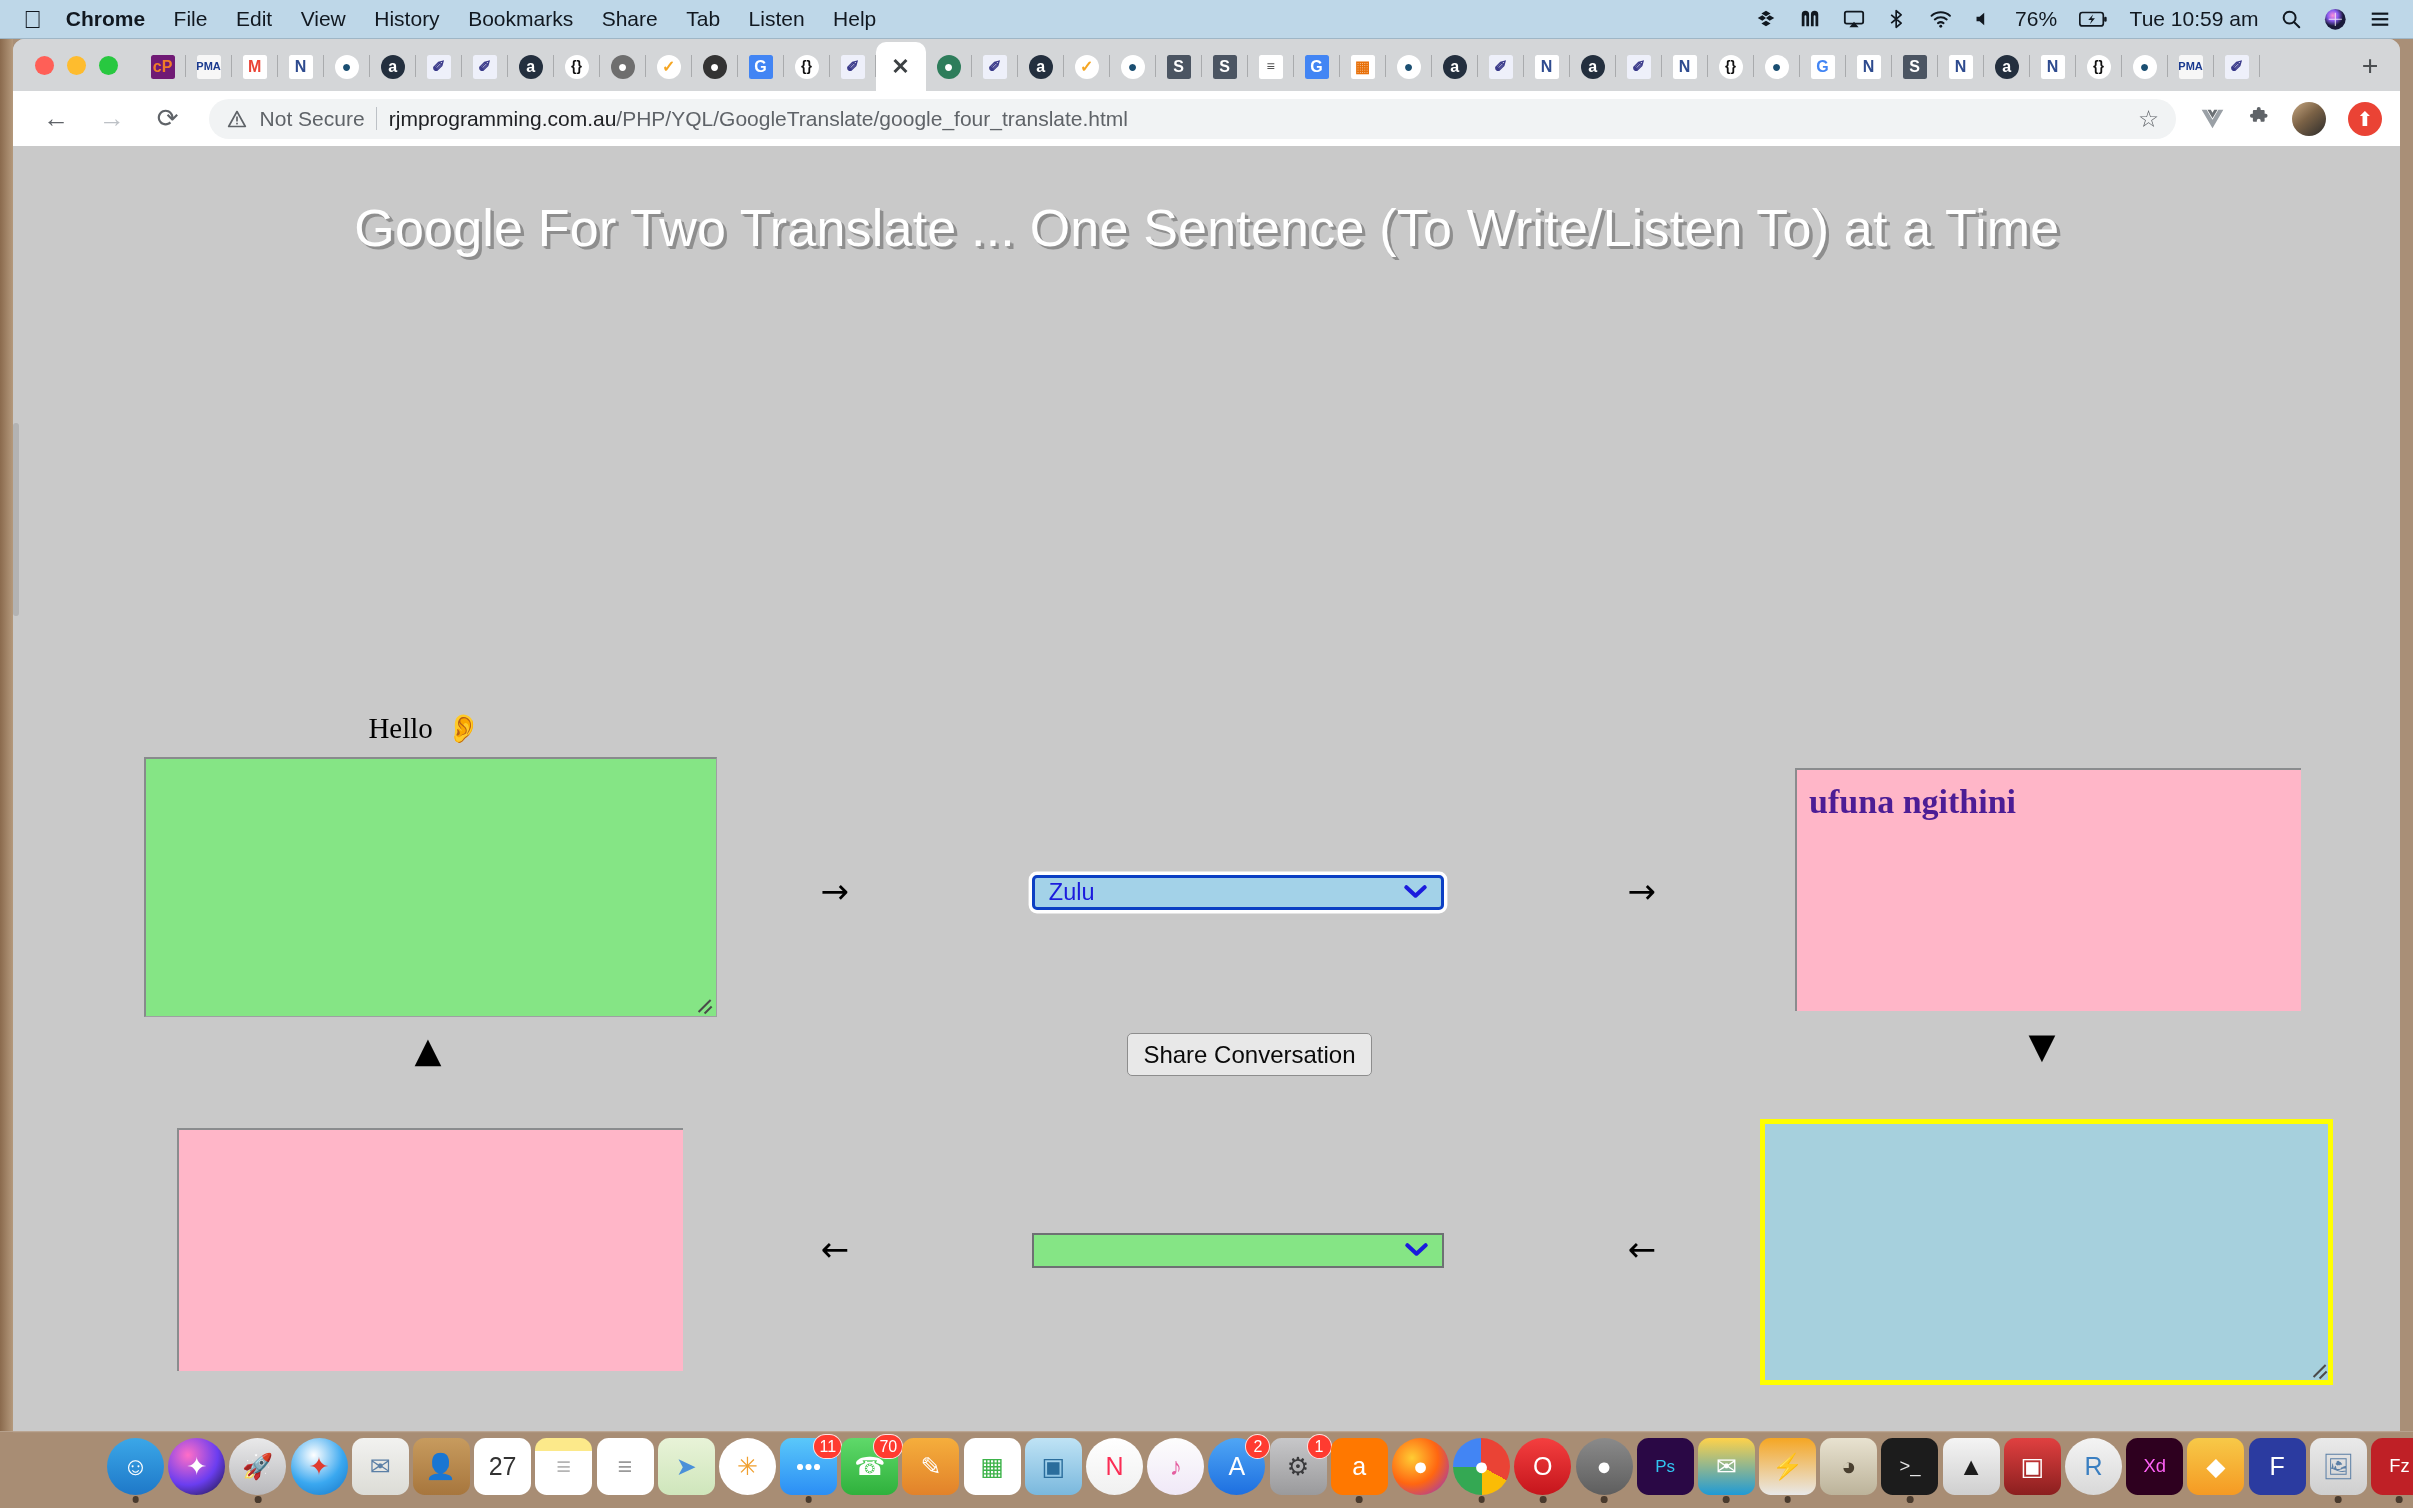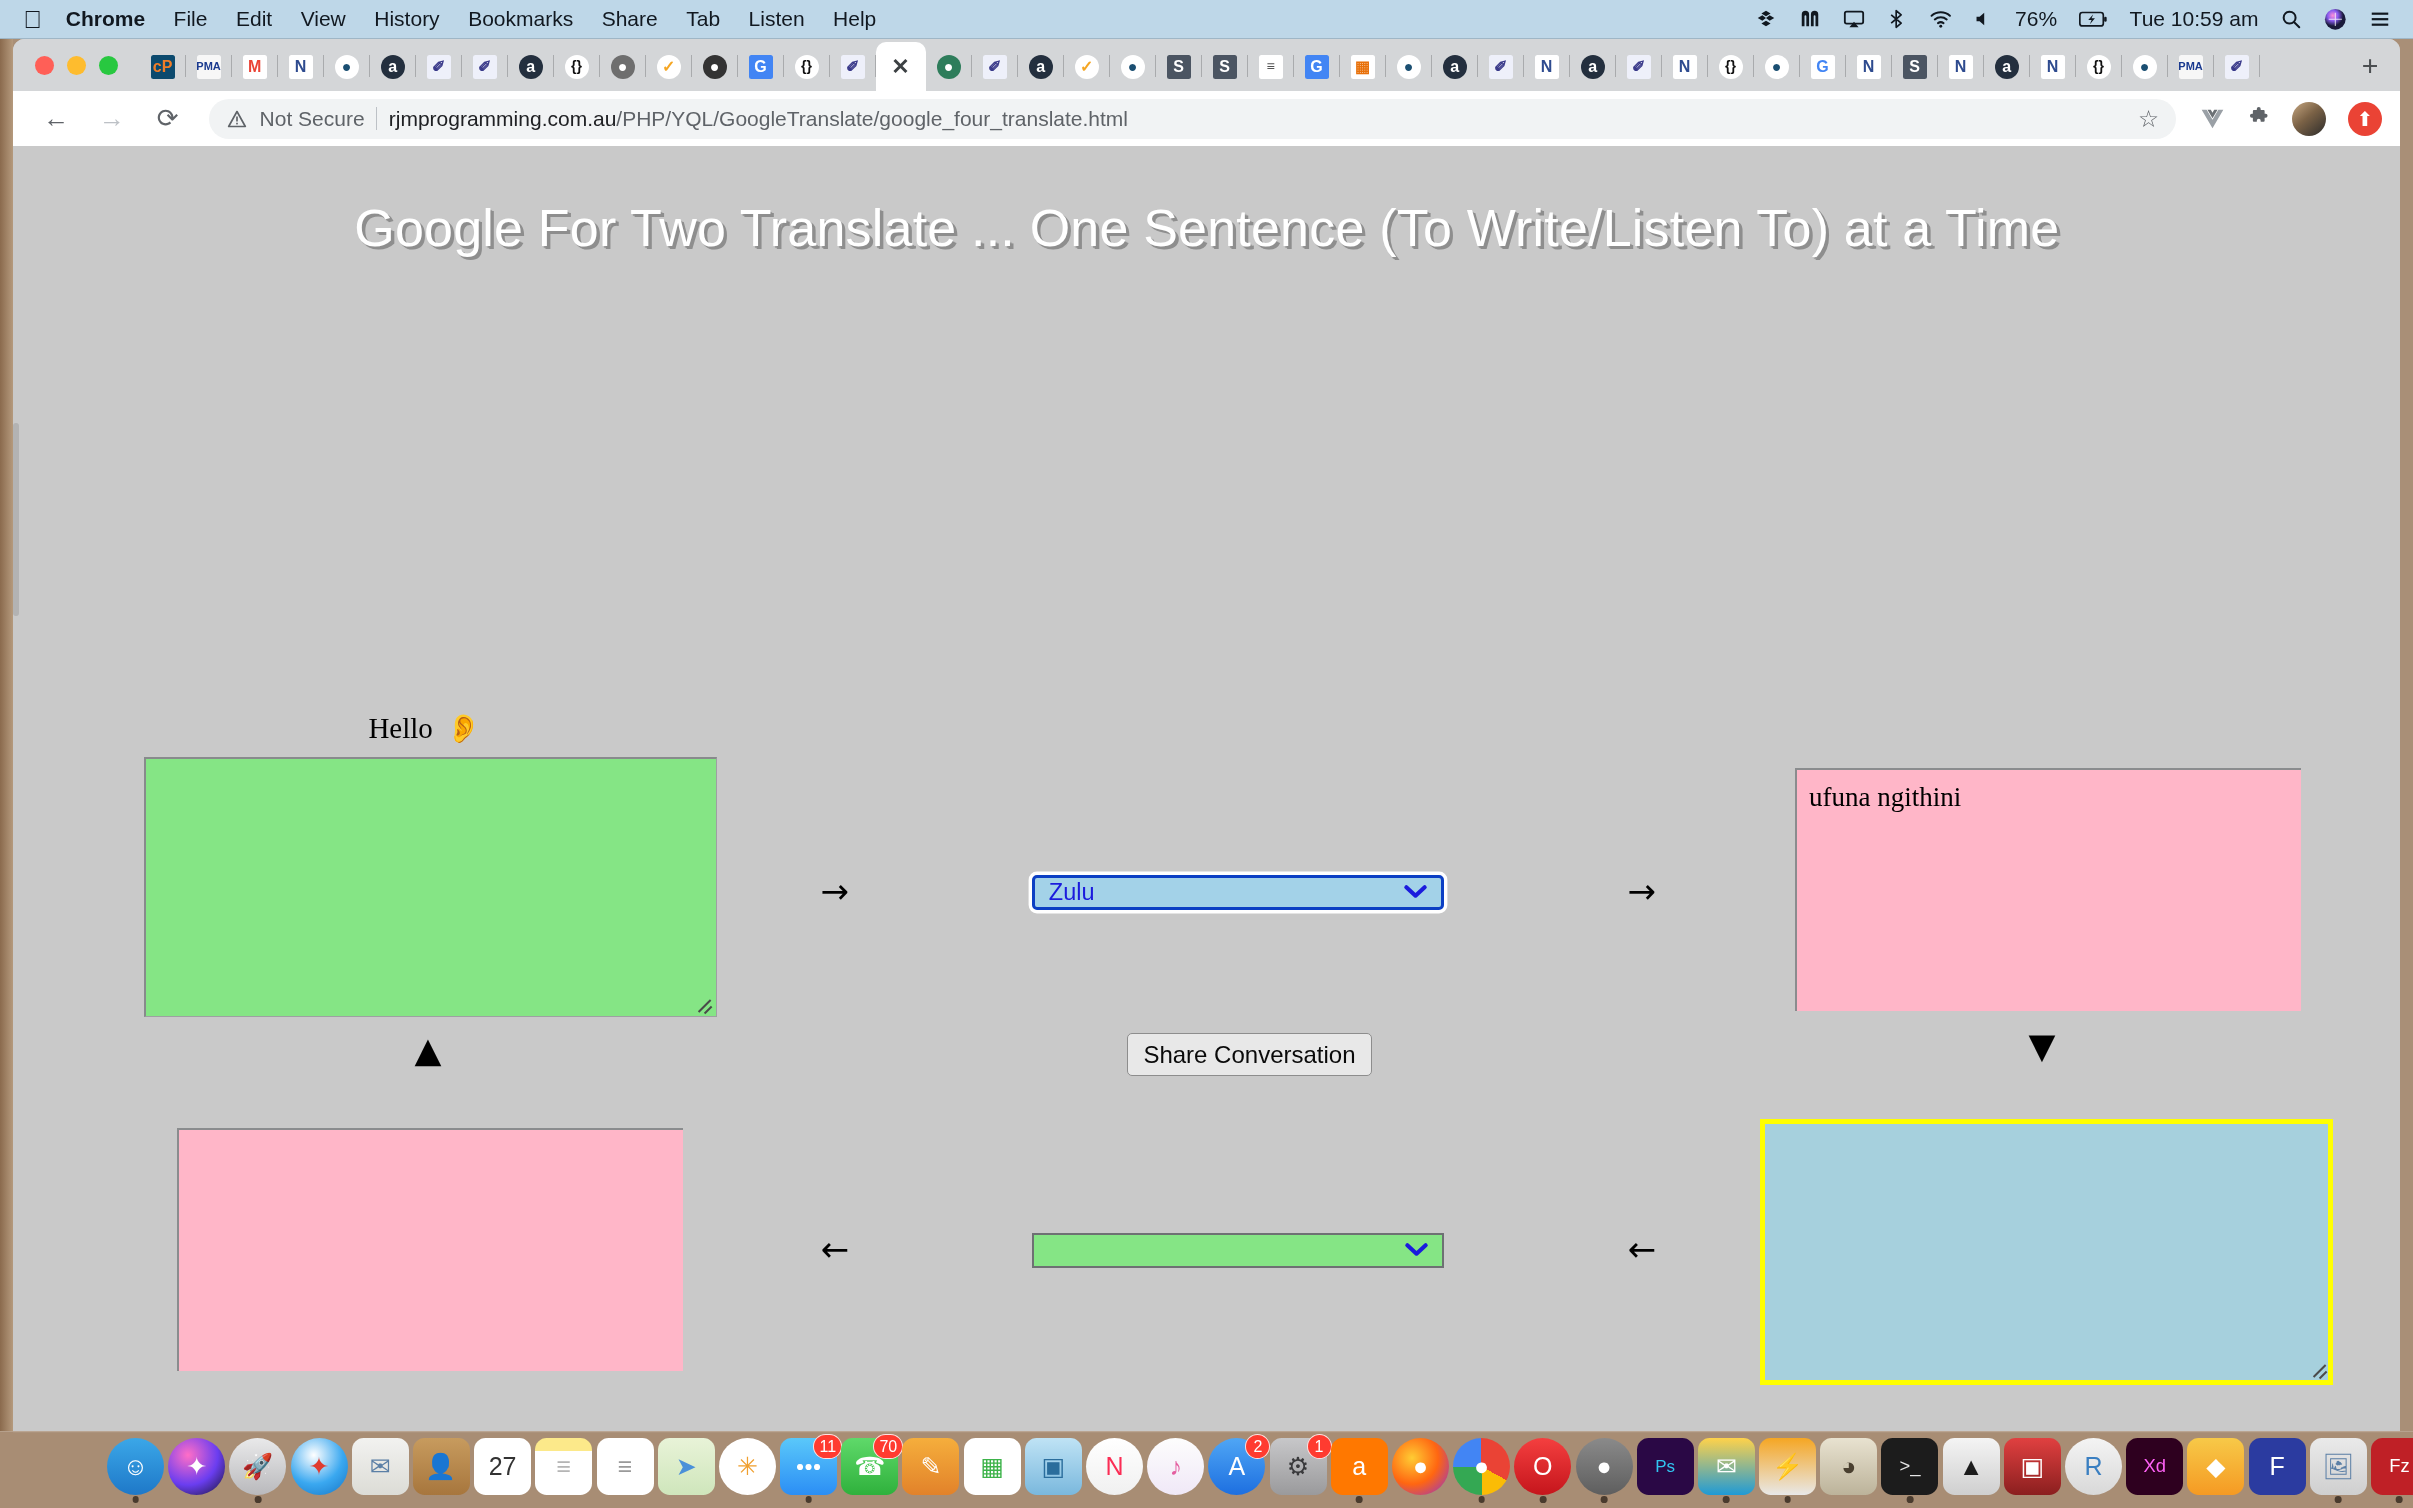--- a/index.html
+++ b/index.html
@@ -157,26 +157,27 @@
     font-family: "Liberation Serif", serif;
     font-size: 29px; color: #000;
     display: flex; align-items: center; gap: 13.4px;
   }
   .ear { font-size: 28px; }
 
   textarea { font-family: "Liberation Serif", serif; }
 
   .ta {
     position: absolute;
-    font-size: 27px; color: #000000;
+    font-size: 34px; color: #4c1d95;
     padding: 10px 11.7px;
     resize: none;
     outline: none;
     overflow: hidden;
     line-height: 1.3;
+    font-weight: bold;
   }
   
   #ta-green {
     left: 131px; top: 499px; width: 573px; height: 260px;
     background: #85e585;
     border-top: 2.5px solid #888a8c;
     border-left: 2.5px solid #888a8c;
     border-right: 0.8px solid #9ea0a2;
     border-bottom: 0.8px solid #9ea0a2;
   }
@@ -406,21 +407,21 @@
 <div id="chrome-window">
 
   <div id="tabstrip">
     <div id="traffic">
       <span class="tl r"></span>
       <span class="tl y"></span>
       <span class="tl g"></span>
     </div>
     <div id="tabs">
         <div class="tab">
-          <span class="favicon" style="background: #0c4a6e; color: rgb(240, 125, 40);">cP</span>
+          <span class="favicon" style="background: #701a75; color: rgb(240, 125, 40);">cP</span>
         </div>
         <div class="tab">
           <span class="favicon" style="background: rgb(247, 247, 247); color: rgb(26, 58, 143); font-size: 11px;">PMA</span>
         </div>
         <div class="tab">
           <span class="favicon" style="background: rgb(255, 255, 255); color: rgb(234, 67, 53);">M</span>
         </div>
         <div class="tab">
           <span class="favicon" style="background: rgb(255, 255, 255); color: rgb(46, 75, 143);">N</span>
         </div>

